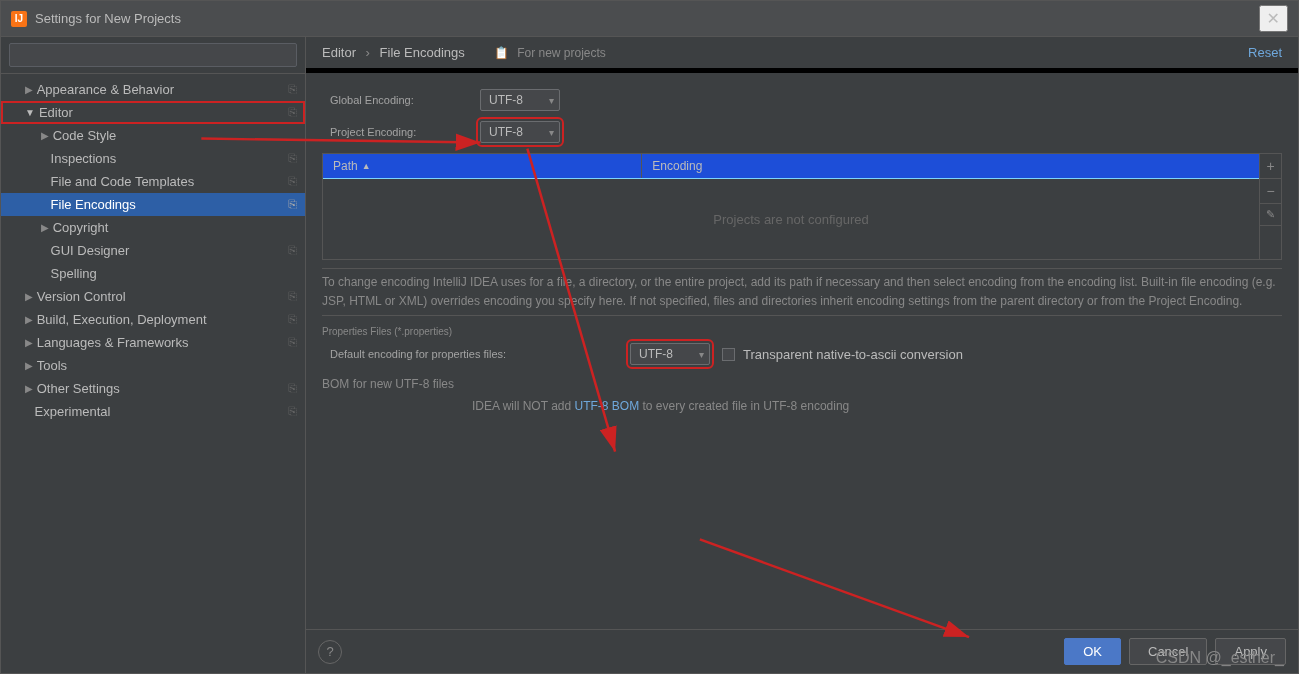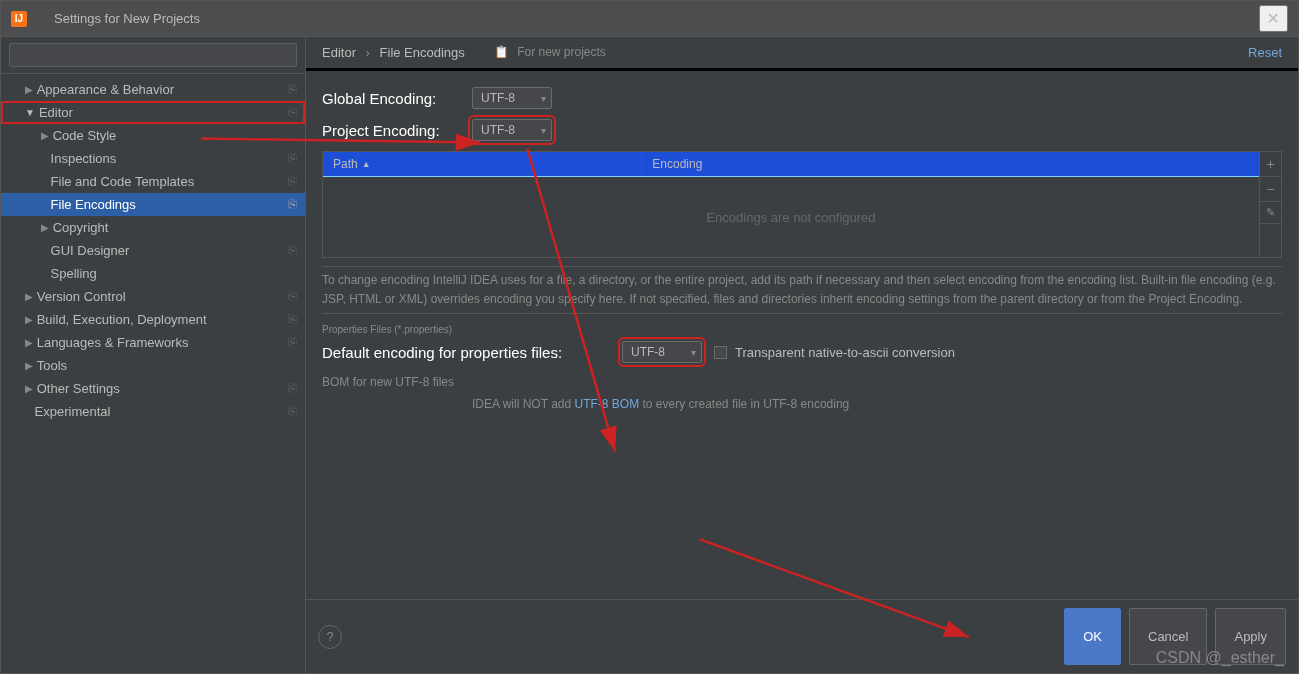--- a/index.html
+++ b/index.html
@@ -16,21 +16,20 @@
     }
 
     .title-bar {
       background: #4b4d4f;
       height: 36px;
       display: flex;
       align-items: center;
       padding: 7px 10px;
       border-bottom: 1px solid #555;
       flex-shrink: 0;
-      gap: 19px;
     }
 
     .title-bar-icon {
       width: 16px;
       height: 16px;
       margin-right: 8px;
       background: #f97316;
       border-radius: 2px;
       display: flex;
       align-items: center;
@@ -118,23 +117,23 @@
     .content {
       flex: 1;
       display: flex;
       flex-direction: column;
       background: #3c3f41;
       overflow: hidden;
     }
 
     .content-header {
       display: flex;
-      align-items: flex-start;
+      align-items: flex-end;
       padding: 8px 16px;
-      border-bottom: 3px solid #000000;
+      border-bottom: 5px solid #000000;
       background: #3c3f41;
       flex-shrink: 0;
     }
 
     .breadcrumb {
       color: #bbbbbb;
       font-size: 13px;
     }
 
     .breadcrumb-separator {
@@ -168,23 +167,24 @@
       overflow-y: auto;
     }
 
     .form-row {
       display: flex;
       align-items: center;
       margin-bottom: 10px;
     }
 
     .form-label {
-      color: #ffffff;
-      font-size: 15px;
+      color: #a3a3a3;
+      font-size: 11px;
       min-width: 150px;
+      margin-left: 8px;
     }
 
     .dropdown {
       background: #45474a;
       border: 1px solid #6a6c6f;
       color: #bbbbbb;
       padding: 3px 20px 3px 8px;
       font-size: 12px;
       cursor: pointer;
       position: relative;
@@ -353,21 +353,21 @@
       font-size: 13px;
     }
 
     .bottom-actions {
       margin-left: auto;
       display: flex;
       gap: 8px;
     }
 
     .btn {
-      padding: 20px 18px;
+      padding: 5px 18px;
       font-size: 13px;
       cursor: pointer;
       border: 1px solid #666;
       border-radius: 2px;
     }
 
     .btn-primary {
       background: #4b78c7;
       color: white;
       border-color: #4b78c7;
@@ -554,21 +554,21 @@
             <div class="table-header">
               <div class="th">
                 <span>Path</span>
                 <span style="font-size:9px;">▲</span>
               </div>
               <div class="th th-encoding">
                 <span>Encoding</span>
               </div>
             </div>
             <div class="table-body">
-              <span>Encodings are not configured</span>
+              <span>Projects are not configured</span>
             </div>
           </div>
           <div class="table-actions">
             <button class="table-action-btn">+</button>
             <button class="table-action-btn">−</button>
             <button class="table-action-btn" style="font-size:11px;">✎</button>
           </div>
         </div>
 
         <div class="info-text">To change encoding IntelliJ IDEA uses for a file, a directory, or the entire project, add its path if necessary and then select encoding from the encoding list. Built-in file encoding (e.g. JSP, HTML or XML) overrides encoding you specify here. If not specified, files and directories inherit encoding settings from the parent directory or from the Project Encoding.</div>

